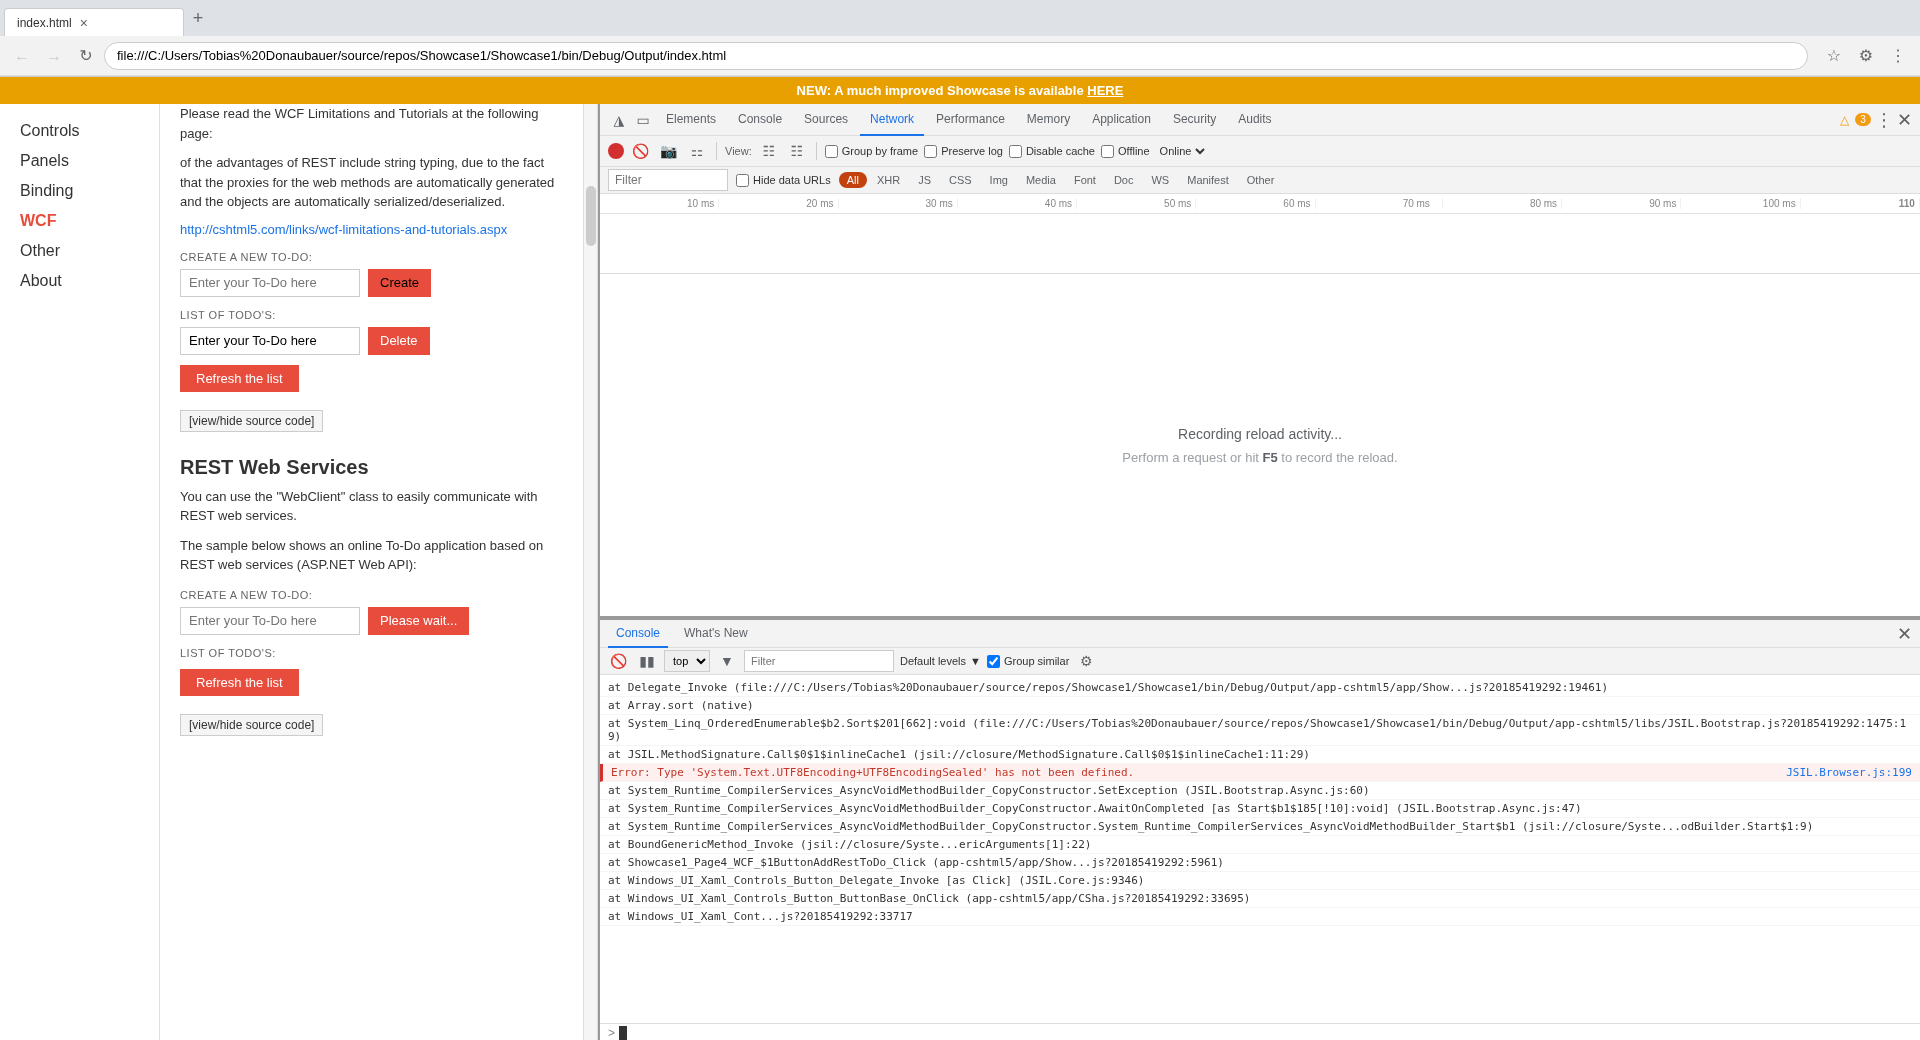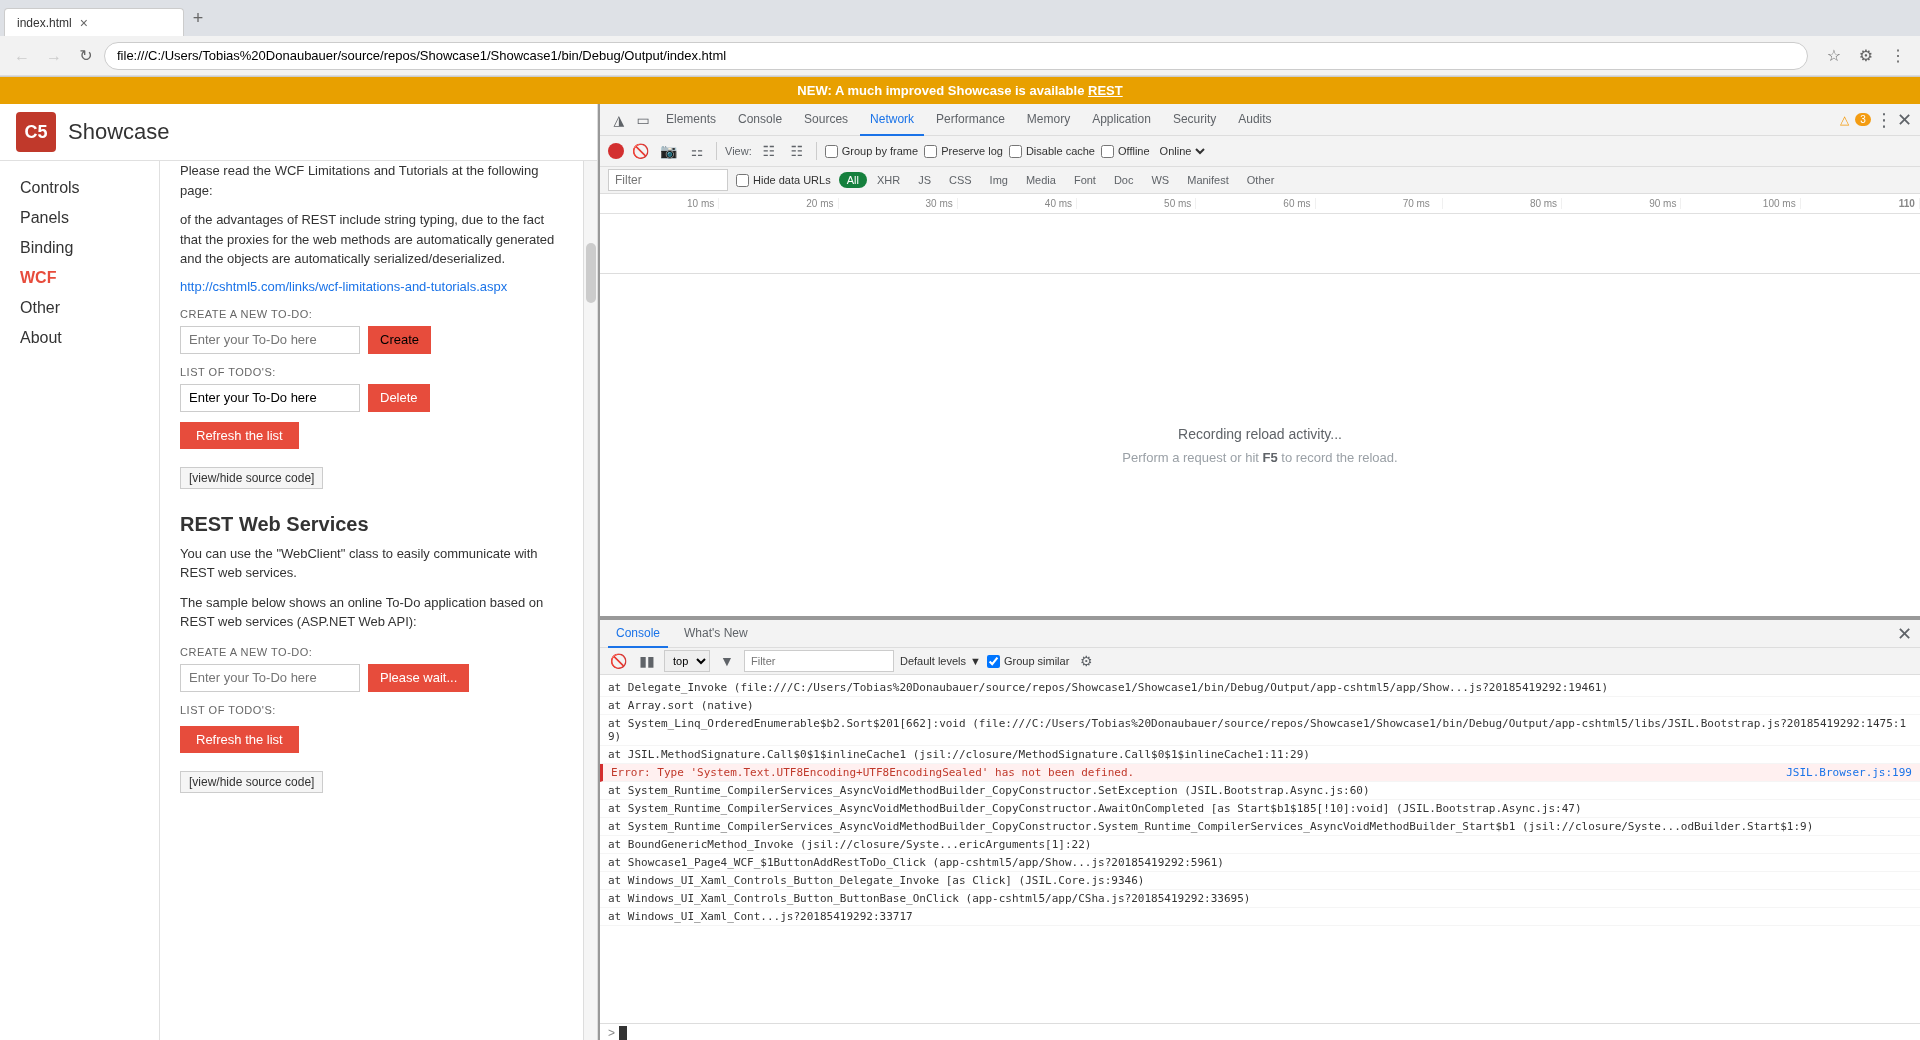--- a/index.html
+++ b/index.html
@@ -66,21 +66,21 @@
     .record-btn { width: 16px; height: 16px; border-radius: 50%; background: #d32f2f; border: none; cursor: pointer; }
     .toolbar-icon-btn { width: 22px; height: 22px; background: none; border: none; cursor: pointer; display: flex; align-items: center; justify-content: center; color: #5f6368; font-size: 14px; }
     .toolbar-separator { width: 1px; height: 18px; background: #ccc; margin: 0 2px; }
     .filter-input { width: 120px; height: 22px; border: 1px solid #ccc; padding: 0 6px; font-size: 12px; }
     .checkbox-label { display: flex; align-items: center; gap: 4px; font-size: 11px; color: #333; cursor: pointer; white-space: nowrap; }
     .toolbar-dropdown { font-size: 11px; background: none; border: none; color: #333; cursor: pointer; }
 
     
     .network-filters { display: flex; align-items: center; padding: 2px 8px; border-bottom: 1px solid #ddd; background: #f9f9f9; gap: 2px; }
     .filter-type { padding: 2px 8px; font-size: 11px; cursor: pointer; color: #5f6368; border-radius: 2px; }
-    .filter-type.active { background: #15803d; color: #fff; border-radius: 10px; }
+    .filter-type.active { background: #c2410c; color: #fff; border-radius: 10px; }
 
     
     .timeline-area { height: 80px; border-bottom: 1px solid #ddd; position: relative; background: #fff; overflow: hidden; }
     .timeline-ruler { display: flex; align-items: flex-start; padding-top: 4px; padding-left: 0; }
     .timeline-mark { flex: 1; text-align: right; font-size: 10px; color: #888; padding-right: 4px; border-right: 1px solid #f0f0f0; }
 
     
     .network-empty { flex: 1; display: flex; flex-direction: column; align-items: center; justify-content: center; color: #5f6368; font-size: 14px; gap: 8px; }
     .network-empty .hint { color: #9aa0a6; font-size: 13px; }
     .network-empty .hint strong { color: #5f6368; }
@@ -127,30 +127,26 @@
     <input class="address-bar" type="text" value="file:///C:/Users/Tobias%20Donaubauer/source/repos/Showcase1/Showcase1/bin/Debug/Output/index.html" style="">
     <div class="browser-actions">
       <button class="browser-action-btn">☆</button>
       <button class="browser-action-btn">⚙</button>
       <button class="browser-action-btn">⋮</button>
     </div>
   </div>
 </div>
 
 <div class="notification-bar">
-  <span>NEW: A much improved Showcase is available </span><a href="#">REST</a>
+  <span>NEW: A much improved Showcase is available </span><a href="#">HERE</a>
 </div>
 
 <div class="main-area">
 
   <div class="app-panel">
-    <div class="app-header">
-      <div class="app-logo">C5</div>
-      <span class="app-title">Showcase</span>
-    </div>
     <div class="app-body">
       <div class="app-nav">
         <div class="nav-item">Controls</div>
         <div class="nav-item">Panels</div>
         <div class="nav-item">Binding</div>
         <div class="nav-item active" style="color:#e74c3c;font-weight:bold;">WCF</div>
         <div class="nav-item">Other</div>
         <div class="nav-item">About</div>
       </div>
       <div class="app-content">

